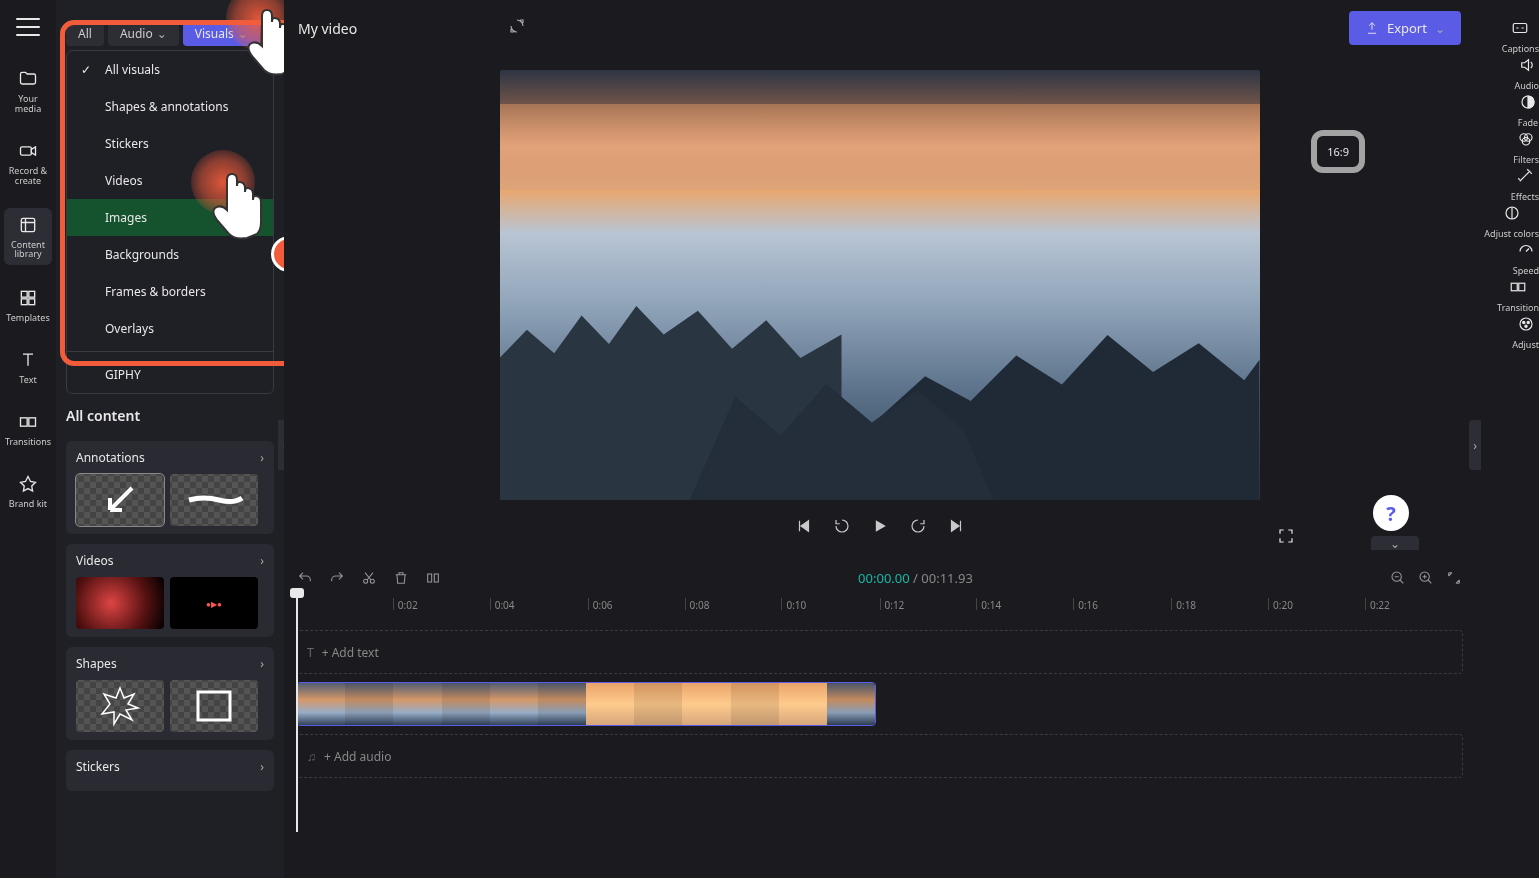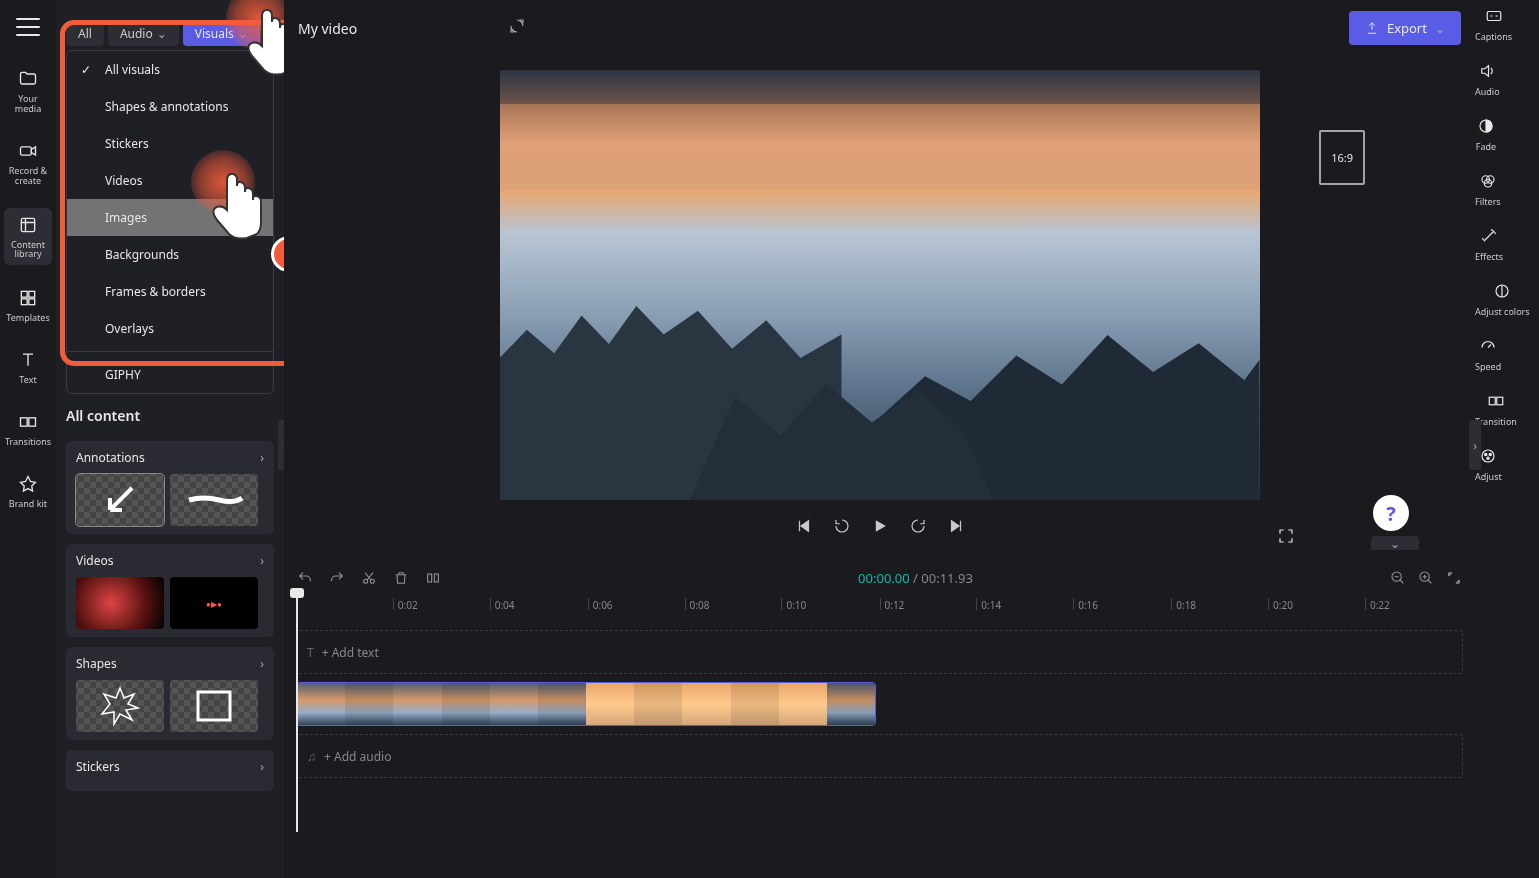--- a/index.html
+++ b/index.html
@@ -18,21 +18,21 @@
 
 
 .content-panel { width: 228px; background: #1f1f26; padding: 21px 10px; position: relative; overflow: hidden; }
 .filter-tabs { display: flex; gap: 4px; margin-bottom: 8px; }
 .filter-tab { padding: 4px 12px; border-radius: 4px; font-size: 12px; cursor: pointer; display: flex; align-items: center; gap: 4px; }
 .filter-tab.active { background: #5b5ce6; }
 .filter-tab:not(.active) { background: #2d2d35; color: #ccc; }
 
 .dropdown-menu { position: absolute; top: 50px; left: 10px; width: 208px; background: #1f1f26; border: 1px solid #3a3a42; border-radius: 6px; z-index: 10; }
 .dropdown-item { padding: 10px 14px; font-size: 12px; cursor: pointer; display: flex; align-items: center; gap: 10px; }
-.dropdown-item.hover { background: #737373; }
+.dropdown-item.hover { background: #14532d; }
 .dropdown-item .check { width: 14px; }
 .dropdown-divider { height: 1px; background: #3a3a42; margin: 4px 0; }
 
 .highlight-box { position: absolute; top: 20px; left: 4px; width: 254px; height: 346px; border: 5px solid #f25c3b; border-radius: 14px; pointer-events: none; z-index: 20; }
 
 .callout { position: absolute; z-index: 30; pointer-events: none; }
 .callout-ripple { width: 64px; height: 64px; border-radius: 50%; background: radial-gradient(circle, rgba(242,92,59,0.9) 0%, rgba(242,92,59,0.5) 50%, rgba(242,92,59,0.2) 70%, transparent 100%); position: absolute; }
 .callout-badge { position: absolute; width: 36px; height: 36px; background: #f25c3b; border: 3px solid #fff; border-radius: 50%; display: flex; align-items: center; justify-content: center; font-size: 17px; font-weight: 700; color: #fff; }
 
 .section-heading { font-size: 14px; font-weight: 600; margin: 12px 0 16px; }
@@ -48,21 +48,21 @@
 .collapse-handle { position: absolute; right: -8px; top: 420px; width: 14px; height: 50px; background: #2d2d35; border-radius: 0 4px 4px 0; display: flex; align-items: center; justify-content: center; cursor: pointer; }
 
 
 .main { flex: 1; display: flex; flex-direction: column; }
 .top-bar { height: 56px; display: flex; align-items: center; padding: 10px 14px; gap: 12px; }
 .title-area { display: flex; align-items: center; gap: 10px; }
 .video-title { font-size: 14px; background: transparent; border: none; color: #e8e8e8; outline: none; }
 .sync-icon { opacity: 0.7; }
 .spacer { flex: 1; }
 .export-btn { background: #5b5ce6; padding: 8px 16px; border-radius: 4px; font-size: 13px; display: flex; align-items: center; gap: 8px; cursor: pointer; }
-.aspect-badge { position: absolute; right: 110px; top: 74px; border: 2px solid #a3a3a3; padding: 18px 10px; border-radius: 2px; font-size: 11px; }
+.aspect-badge { position: absolute; right: 110px; top: 74px; border: 6px solid #a3a3a3; padding: 8px 10px; border-radius: 12px; font-size: 11px; }
 
 .preview-area { flex: 1; display: flex; flex-direction: column; align-items: center; justify-content: flex-start; padding-top: 14px; position: relative;}
 .preview { width: 760px; height: 430px; background: linear-gradient(180deg, #2d3544 0%, #c27a4f 18%, #e8a770 28%, #b8c5d4 38%, #8fa3b8 55%, #5a7189 75%, #2d3e52 100%); border-radius: 2px; position: relative; overflow: hidden; }
 .mountain { position: absolute; bottom: 0; background: #2a3542; }
 .mountain.m1 { left: 0; width: 45%; height: 55%; clip-path: polygon(0 100%, 0 40%, 8% 28%, 16% 38%, 24% 22%, 32% 34%, 40% 18%, 48% 30%, 58% 20%, 68% 36%, 78% 24%, 88% 40%, 100% 30%, 100% 100%); }
 .mountain.m2 { right: 0; width: 50%; height: 48%; background: #1f2a36; clip-path: polygon(0 60%, 12% 40%, 24% 52%, 36% 30%, 48% 44%, 60% 20%, 72% 38%, 84% 24%, 96% 42%, 100% 32%, 100% 100%, 0 100%); }
 .mountain.m3 { left: 25%; width: 40%; height: 30%; background: #232e3a; clip-path: polygon(0 100%, 15% 20%, 30% 50%, 45% 10%, 60% 40%, 75% 15%, 90% 45%, 100% 100%); }
 .cloud { position: absolute; top: 8%; width: 100%; height: 20%; background: linear-gradient(180deg, rgba(220,150,100,0.5) 0%, rgba(240,180,140,0.7) 50%, rgba(200,160,140,0.3) 100%); }
 
 .player-controls { display: flex; align-items: center; gap: 18px; margin-top: 16px; }
@@ -91,21 +91,21 @@
 .track { height: 44px; border: 1px dashed #3a3a42; border-radius: 4px; display: flex; align-items: center; padding: 0 10px; gap: 8px; font-size: 12px; color: #888; position: relative; }
 .track.placeholder { cursor: pointer; }
 .track-icon { opacity: 0.7; }
 
 .clip { position: absolute; left: 0; top: 0; height: 44px; border-radius: 4px; overflow: hidden; display: flex; border: 1px solid #5b5ce6;}
 .clip-seg { flex: 1; background: linear-gradient(180deg, #4a5568 0%, #c28a5f 40%, #8a9db5 70%, #2d3e52 100%);}
 .clip-seg:nth-child(odd){ filter: brightness(1.1);}
 .clip-seg.sun { background: linear-gradient(180deg, #d49560 0%, #e8b880 50%, #c29870 100%);}
 
 
-.right-sidebar { width: 64px; background: #1a1a1f; display: flex; flex-direction: column; align-items: flex-start; padding-top: 6px; gap: 18px; }
+.right-sidebar { width: 64px; background: #1a1a1f; display: flex; flex-direction: column; align-items: flex-end; padding-top: 18px; }
 .right-item { display: flex; flex-direction: column; align-items: center; gap: 4px; cursor: pointer; }
 .right-icon { width: 22px; height: 20px; display: flex; align-items: center; justify-content: center; }
 .right-label { font-size: 9px; color: #ccc; text-align: center; }
 .right-collapse { position: absolute; right: 58px; top: 420px; width: 12px; height: 50px; background: #2d2d35; border-radius: 4px 0 0 4px; display:flex; align-items:center; justify-content:center; cursor:pointer;}
 
 svg { stroke: currentColor; fill: none; stroke-width: 1.6; }
 .chev { font-size: 12px; color: #aaa; }
 </style>
 </head>
 <body>

